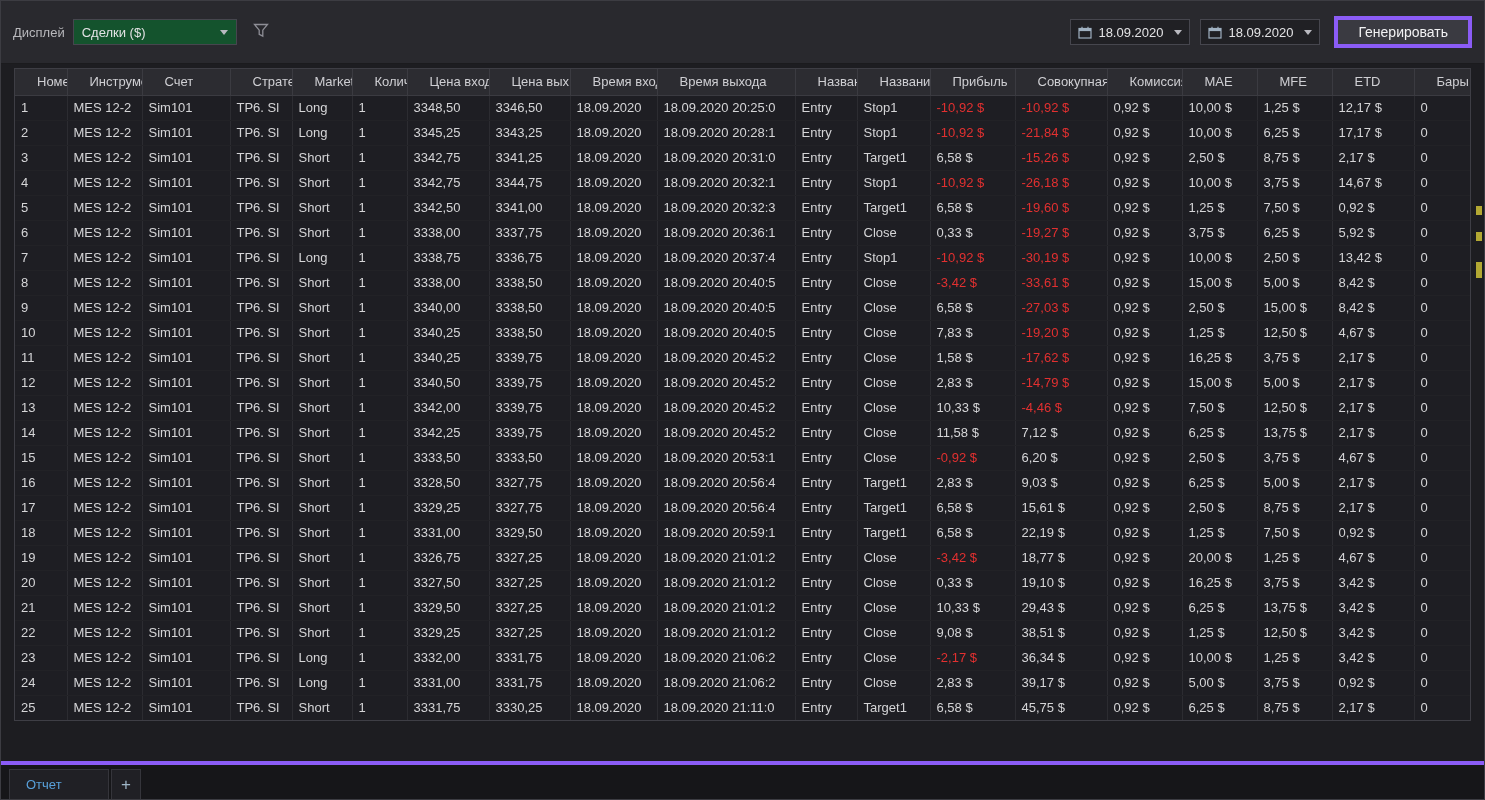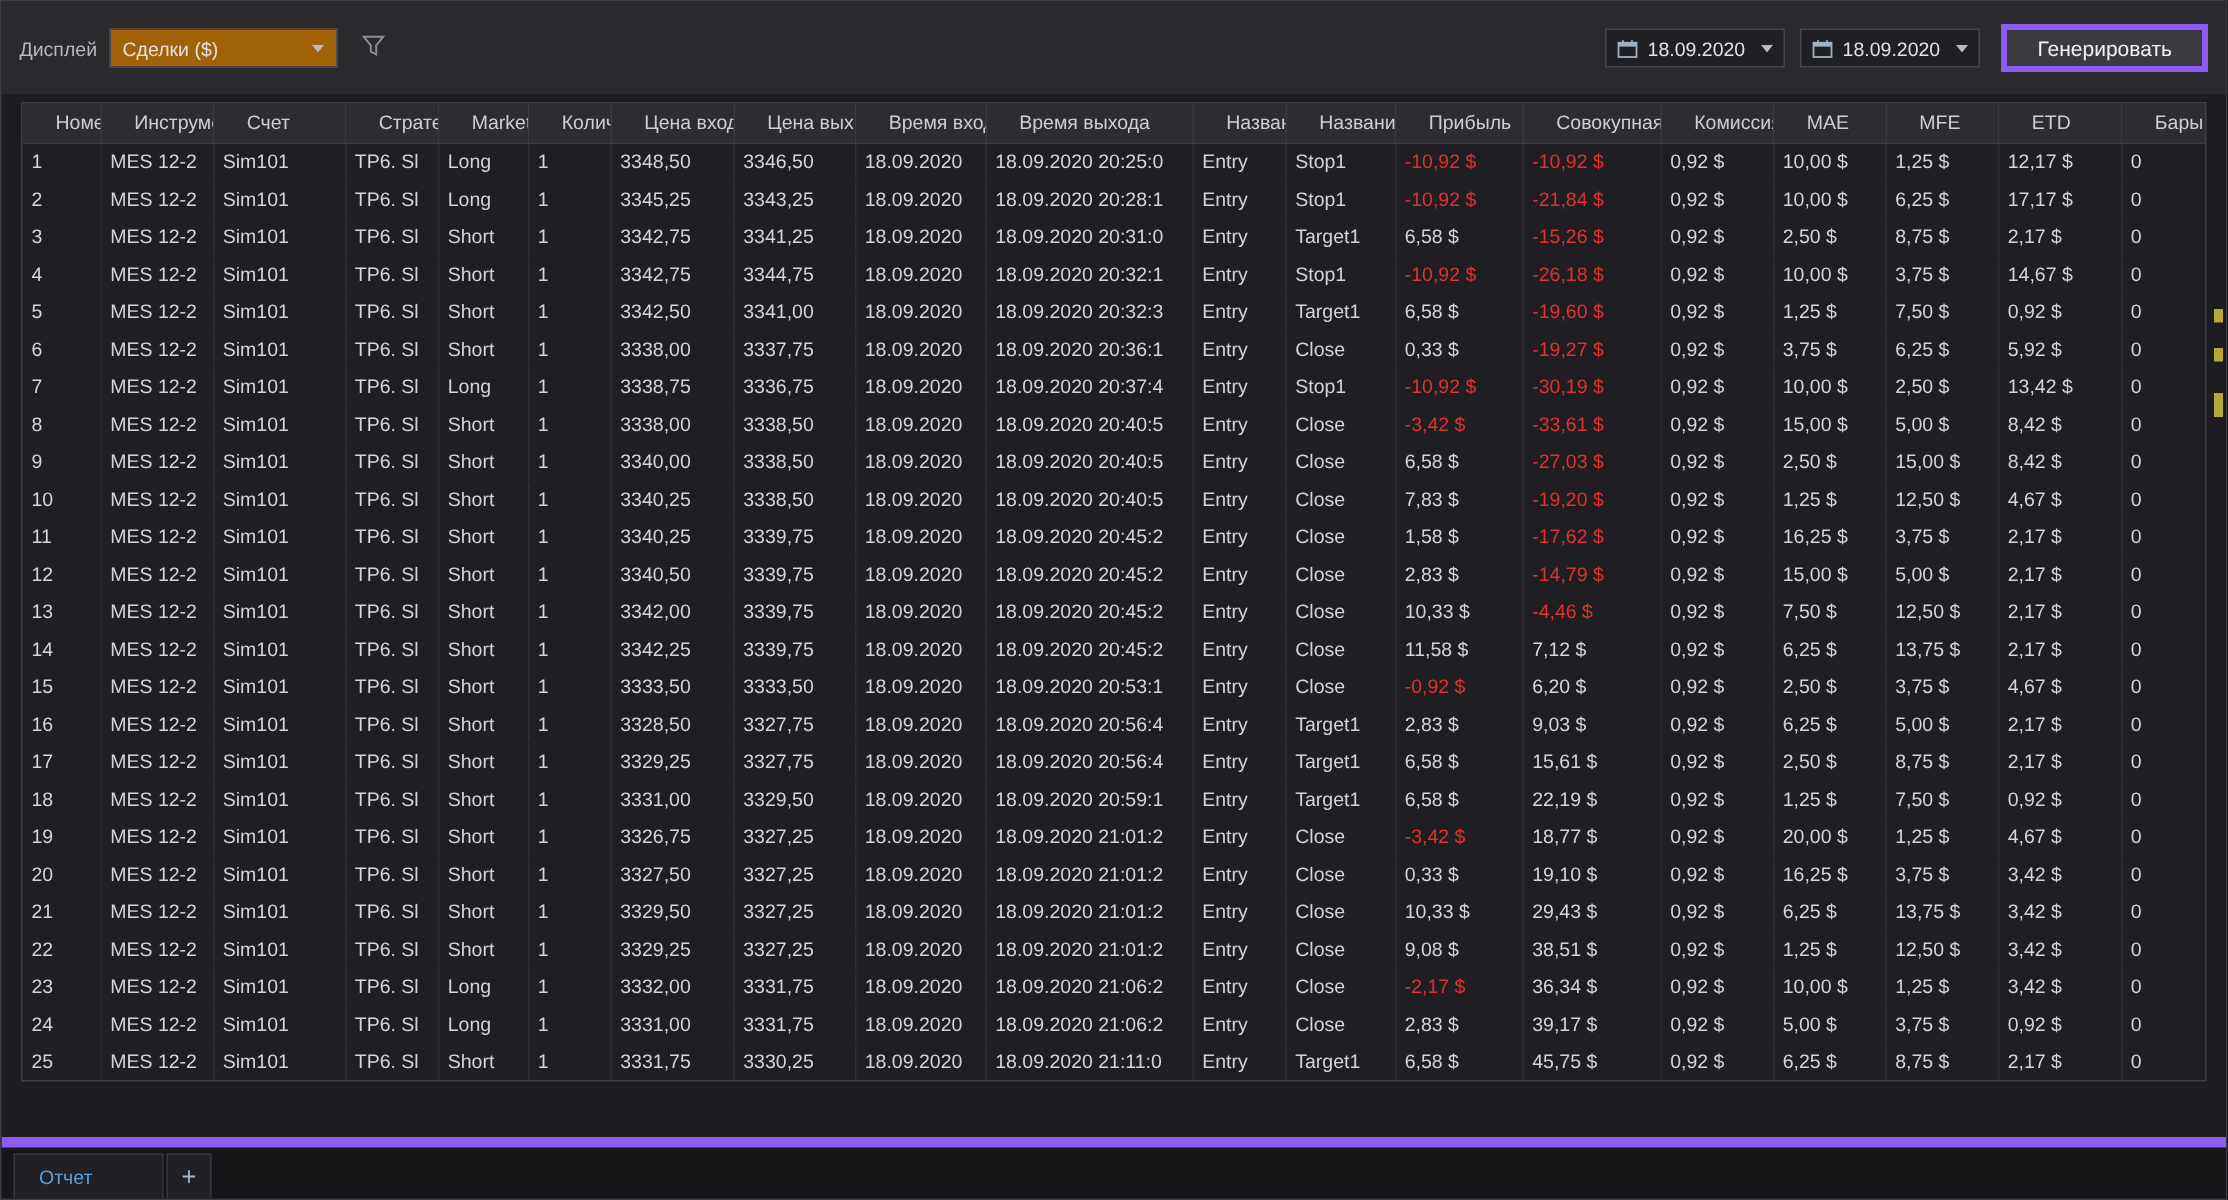--- a/index.html
+++ b/index.html
@@ -12,21 +12,21 @@
   }
   
   .titlebar{height:26px;background:#0a0a0c;display:flex;align-items:center;justify-content:space-between;flex:0 0 auto;}
   .title-badge{background:#b51a1a;color:#ffffff;font-size:13.5px;height:26px;line-height:26px;padding:0 15px;white-space:nowrap;}
   .win-controls{display:flex;gap:3px;padding-right:5px;}
   .win-btn{width:21px;height:18px;background:#26262a;border:1px solid #5a5a62;display:flex;align-items:center;justify-content:center;padding:0;cursor:pointer;}
   .win-btn svg{display:block;}
   
   .toolbar{height:62px;background:#29292e;border-bottom:1px solid #1b1b1e;display:flex;align-items:center;padding:0 12px;flex:0 0 auto;}
   .tb-label{color:#b9b9bd;font-size:13px;margin-right:8px;}
-  .select{width:152px;height:26px;box-sizing:border-box;background:#a16207;border:1px solid #46464e;display:flex;align-items:center;padding:0 8px;color:#e2e2e4;font-size:13px;cursor:pointer;}
+  .select{width:164px;height:26px;box-sizing:border-box;background:#14532d;border:1px solid #46464e;display:flex;align-items:center;padding:0 8px;color:#e2e2e4;font-size:13px;cursor:pointer;}
   .select .txt{flex:1;white-space:nowrap;overflow:hidden;}
   .chev{width:0;height:0;border-left:4px solid transparent;border-right:4px solid transparent;border-top:5px solid #b9b9c0;flex:0 0 auto;}
   .filter-btn{margin-left:14px;background:none;border:none;padding:2px;cursor:pointer;}
   .spacer{flex:1;}
   .datepicker{width:120px;height:26px;box-sizing:border-box;background:#202024;border:1px solid #46464e;display:flex;align-items:center;gap:6px;padding:0 7px;color:#e2e2e4;font-size:13px;margin-left:10px;cursor:pointer;}
   .datepicker .txt{flex:1;white-space:nowrap;overflow:hidden;}
   .generate-btn{margin-left:14px;height:32px;padding:0 20px;background:#3a3a41;border:4px solid #8b5cf6;color:#f2f2f4;font-size:14px;cursor:pointer;}
   
   .content{flex:1 1 auto;position:relative;background:#1d1d21;}
   .table-container{position:absolute;left:13px;top:4px;right:13px;border:1px solid #3e3e45;background:#1e1e23;overflow:hidden;}
@@ -35,21 +35,21 @@
      padding:0 22px;height:26px;border-right:1px solid #3b3b41;border-bottom:1px solid #3b3b41;
      overflow:hidden;white-space:nowrap;box-sizing:border-box;}
   th:last-child{border-right:none;}
   td{color:#d5d5d7;font-size:13px;padding:0 6px;height:25px;border-right:1px solid #2c2c31;
      border-bottom:1px solid #222226;overflow:hidden;white-space:nowrap;box-sizing:border-box;}
   td:last-child{border-right:none;}
   tr:last-child td{border-bottom:none;}
   td.neg{color:#e23030;}
   .scroll-mark{position:absolute;right:2px;width:6px;background:#b3a833;}
   
-  .tabbar{height:34px;background:#161619;border-top:7px solid #8b5cf6;display:flex;align-items:flex-end;padding-left:8px;flex:0 0 auto;}
+  .tabbar{height:34px;background:#161619;border-top:4px solid #8b5cf6;display:flex;align-items:flex-end;padding-left:8px;flex:0 0 auto;}
   .tab{height:30px;box-sizing:border-box;min-width:100px;background:#202025;border:1px solid #35353b;border-bottom:none;
        color:#58a0da;font-size:13px;display:flex;align-items:center;padding:0 16px;cursor:pointer;}
   .tab-add{height:30px;width:30px;box-sizing:border-box;background:#202025;border:1px solid #35353b;border-bottom:none;
        color:#9fb6c8;font-size:17px;display:flex;align-items:center;justify-content:center;margin-left:2px;cursor:pointer;}
 </style>
 </head>
 <body>
 
 <div class="window">
 

